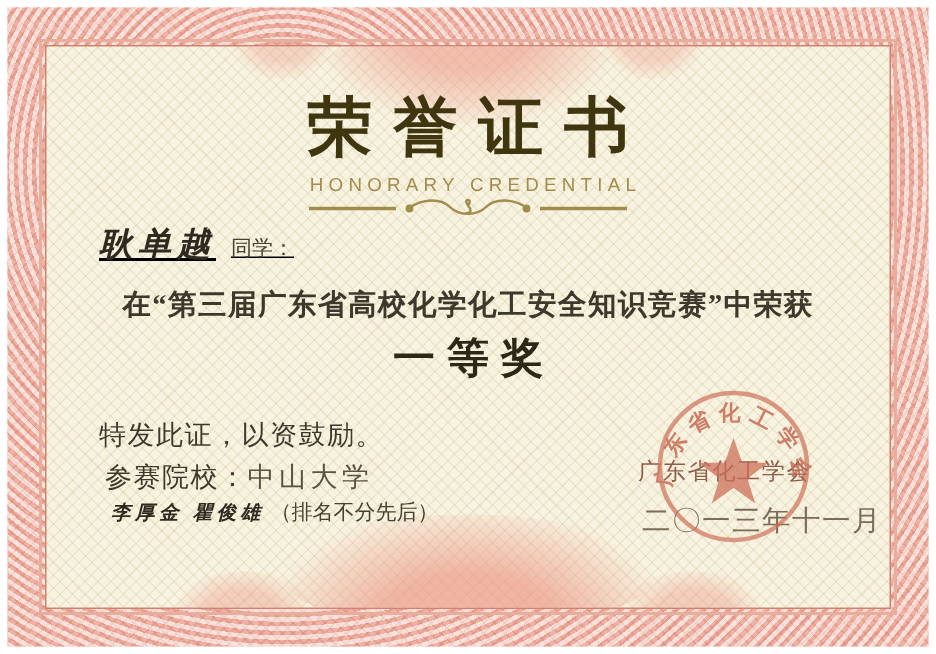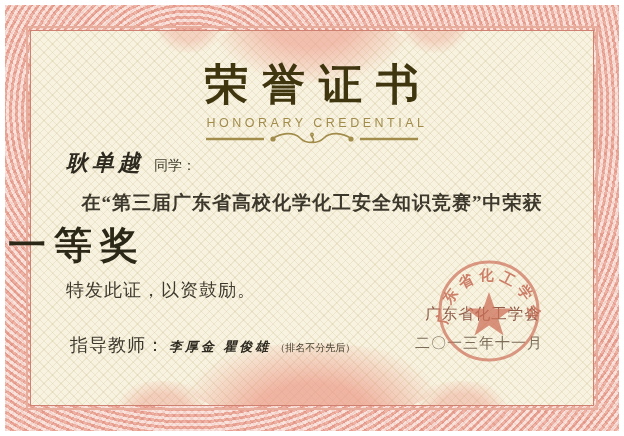--- a/index.html
+++ b/index.html
@@ -32,34 +32,34 @@
   .medallion.bottom::before,.medallion.bottom::after{content:"";position:absolute;bottom:4px;width:90px;height:36px;border-radius:50%;
     background:radial-gradient(ellipse at 50% 100%, rgba(236,150,132,.40) 0 45%, transparent 78%);}
   .medallion.bottom::before{left:-70px;} .medallion.bottom::after{right:-70px;}
   
   .abs{position:absolute;}
   .title{top:56px;left:0;width:624px;text-align:center;
     font-size:43px;font-weight:bold;letter-spacing:14px;text-indent:14px;color:#3f360f;}
   .subtitle{top:116px;left:5px;width:624px;text-align:center;
     font-size:12.5px;letter-spacing:3.5px;color:#a28c4b;font-family:"Liberation Sans","DejaVu Sans",sans-serif;}
   .flourish{top:132px;left:50%;transform:translateX(-50%);}
-  .name-row{top:148px;left:66px;display:flex;align-items:baseline;gap:10px;}
+  .name-row{top:148px;left:66px;display:flex;align-items:baseline;gap:10px;text-decoration:underline;}
   .handwritten{font-weight:bold;font-style:italic;color:#2e2a20;}
   .recipient{font-size:22px;letter-spacing:4px;}
   .suffix{font-size:14px;color:#45402f;}
   .bodyline{top:190px;left:0;width:624px;text-align:center;font-size:19px;color:#3d382c;letter-spacing:1px;font-weight:bold;}
-  .award{top:220px;left:0;width:624px;text-align:left;font-size:38px;font-weight:bold;letter-spacing:8px;text-indent:8px;color:#2c2818;font-family:Liberation Serif, serif;}
+  .award{top:220px;left:0;width:624px;text-align:center;font-size:28px;font-weight:bold;letter-spacing:8px;text-indent:8px;color:#2c2818;font-family:Liberation Serif, serif;}
   .closing{top:278px;left:66px;font-size:18px;color:#3d382c;letter-spacing:1px;}
   .school-row{top:306px;left:70px;font-size:18px;color:#3d382c;letter-spacing:1px;}
   .school-value{color:#5a5243;letter-spacing:3px;}
   .advisor-row{top:333px;left:70px;display:flex;align-items:baseline;font-size:18px;color:#3d382c;letter-spacing:1px;}
   .advisor-names{font-size:13px;letter-spacing:3px;margin-left:4px;}
-  .advisor-note{font-size:10px;color:#45402f;margin-left:4px;letter-spacing:0;}
+  .advisor-note{font-size:14px;color:#45402f;margin-left:4px;letter-spacing:0;}
   .issuer{top:304px;left:408px;width:150px;text-align:center;font-size:15.5px;color:#8f5c49;letter-spacing:1px;}
-  .dateline{top:334px;left:399px;width:160px;text-align:center;font-size:15px;color:#7b6c58;letter-spacing:1px;}
+  .dateline{top:334px;left:428px;width:160px;text-align:center;font-size:19px;color:#7b6c58;letter-spacing:1px;}
   .seal{top:256px;left:434px;opacity:.82;}
 </style>
 </head>
 <body>
 
 <div class="page">
 
   <div class="band"></div>
 
   <div class="inner">
@@ -84,23 +84,25 @@
     <span class="handwritten recipient">耿单越</span>
     <span class="suffix">同学：</span>
   </div>
 
   <div class="abs bodyline">在“第三届广东省高校化学化工安全知识竞赛”中荣获</div>
 
   <div class="abs award">一等奖</div>
 
   <div class="abs closing">特发此证，以资鼓励。</div>
 
+  <div class="abs school-row">
+    <span>参赛院校：</span><span class="school-value">中山大学</span>
+  </div>
 
   <div class="abs advisor-row">
-    <span>指导教师：</span>
       <span class="handwritten advisor-names">李厚金 瞿俊雄</span>
       <span class="advisor-note">（排名不分先后）</span>
   </div>
 
   <div class="abs issuer">广东省化工学会</div>
   <div class="abs dateline">二〇一三年十一月</div>
 
   <svg class="abs seal" width="110" height="110" viewBox="0 0 110 110">
     <defs>
       <path id="sealArc" d="M 16.5,79 A 41,41 0 1 1 93.5,79" fill="none"></path>

